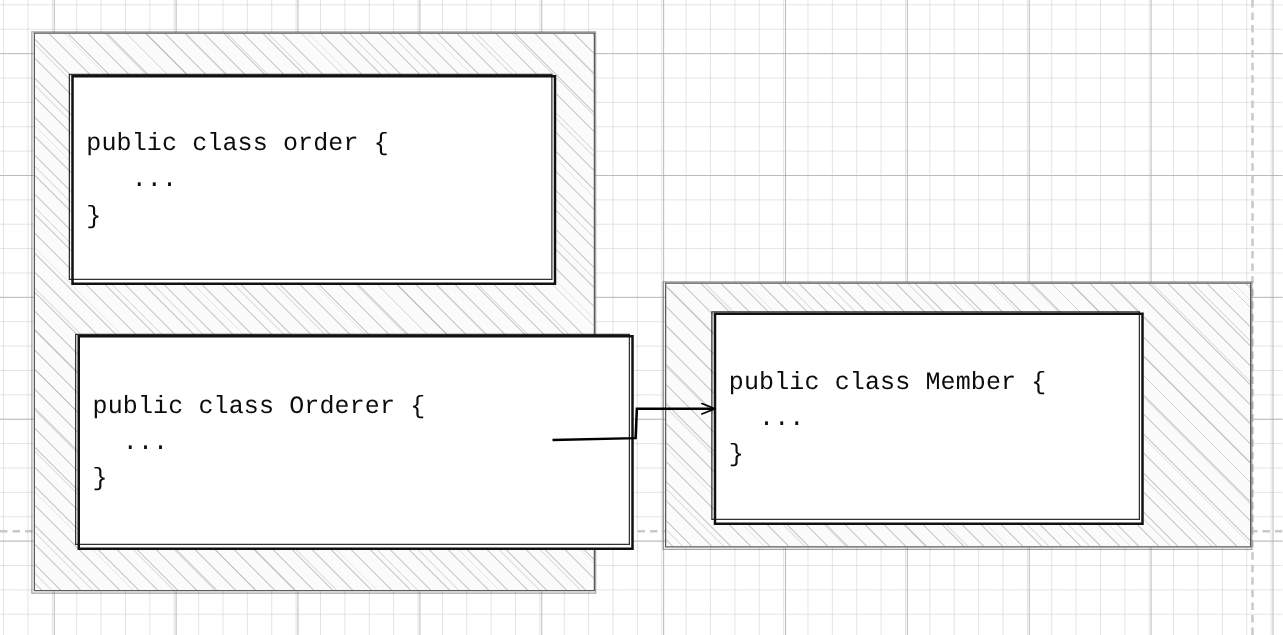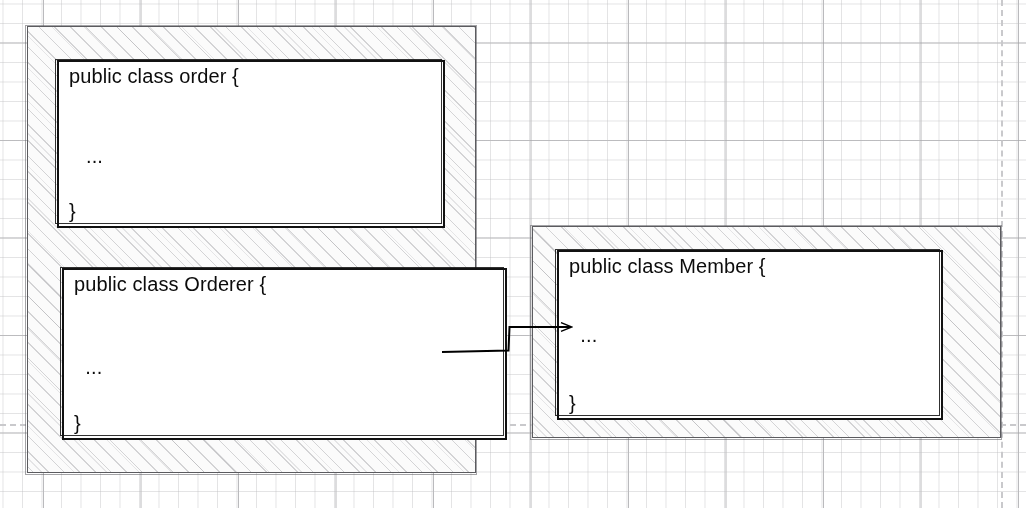--- a/index.html
+++ b/index.html
@@ -112,23 +112,23 @@
     pointer-events: none;
   }
   .note-body {
     position: absolute;
     left: 10px;
     right: 6px;
     top: 0;
     bottom: 0;
     display: flex;
     flex-direction: column;
-    justify-content: space-between;
+    justify-content: center;
     white-space: pre;
-    font-family: Liberation Sans, sans-serif;
+    font-family: Liberation Mono, monospace;
     font-size: 20px;
     line-height: 29px;
     color: #0c0c0c;
     letter-spacing: 0.1px;
   }
   .code-line { display: block; }
 
   
   .connector {
     position: absolute;
@@ -161,21 +161,21 @@
 
   <div class="note" style="left:62px; top:268px; width:445px; height:172px;">
     <div class="note-body">
       <span class="code-line">public class Orderer {</span>
       <span class="code-line"></span>
       <span class="code-line">  ...</span>
       <span class="code-line">}</span>
     </div>
   </div>
 
-  <div class="note" style="left:557px; top:250px; width:386px; height:170px;">
+  <div class="note" style="left:571px; top:250px; width:344px; height:170px;">
     <div class="note-body">
       <span class="code-line">public class Member {</span>
       <span class="code-line">  ...</span>
       <span class="code-line">}</span>
     </div>
   </div>
 
   <svg class="connector" viewBox="0 0 1026 508" width="1026" height="508">
     <defs>
       <marker id="openArrow" markerWidth="13" markerHeight="13" refX="11" refY="5" orient="auto" markerUnits="userSpaceOnUse">

